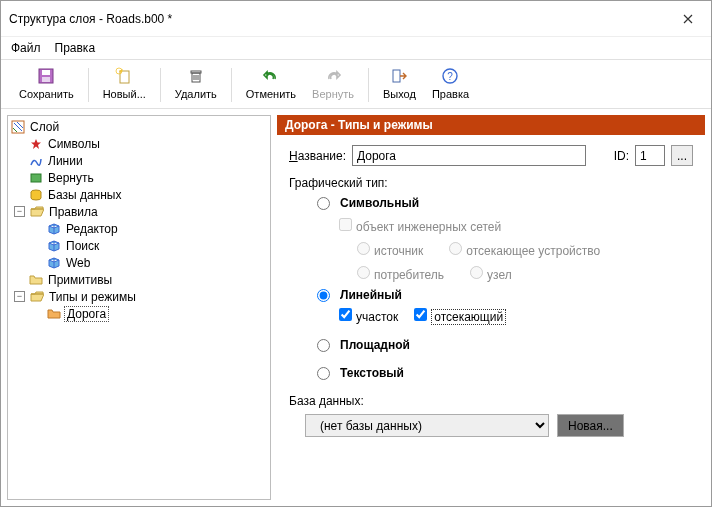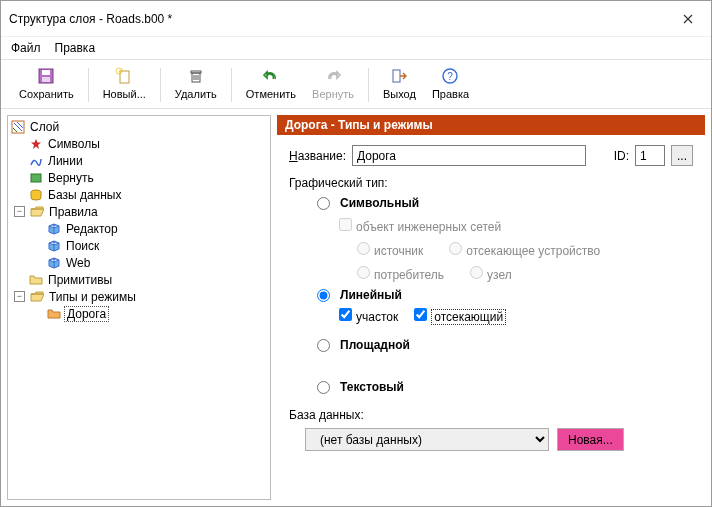--- a/index.html
+++ b/index.html
@@ -129,21 +129,21 @@
   .r-sub2 { margin-left: 40px; display: flex; align-items: center; gap: 26px; }
   .disabled { color: #8a8a8a; margin-top: 8px; }
   .cb-focus { border: 1px dotted #333; padding: 0 2px; margin-top: 17px; }
   .db-row { display: flex; align-items: center; gap: 8px; margin-top: 6px; padding-left: 16px; }
   select.db {
     width: 244px; height: 23px; border: 1px solid #adadad;
     background: #efefef; font-family: inherit; font-size: 12px;
     padding-left: 10px;
   }
   button.std {
-    border: 1px solid #adadad; background: #ec4899;
+    border: 1px solid #adadad; background: #737373;
     height: 23px; padding: 0 10px; font-family: inherit; font-size: 12px;
   }
   input[type=radio], input[type=checkbox] { margin: 0 4px 0 0; }
   .bold { font-weight: bold; }
 </style>
 </head>
 <body>
 
 <div class="window">
 
@@ -390,21 +390,21 @@
           </div>
           <div class="r-sub">
             <label><input type="checkbox" checked="" style=""><span>участок</span></label>
             <label><input type="checkbox" checked="" style=""><span class="cb-focus">отсекающий</span></label>
           </div>
 
           <div class="r-row" style="margin-top:14px">
             <input type="radio" name="gt" style="">
             <span class="bold">Площадной</span>
           </div>
-          <div class="r-row" style="margin-top:28px">
+          <div class="r-row" style="margin-top:14px">
             <input type="radio" name="gt" style="">
             <span class="bold">Текстовый</span>
           </div>
         </div>
 
         <div style="margin-top:14px">База данных:</div>
         <div class="db-row">
           <select class="db">
             <option>(нет базы данных)</option>
           </select>

